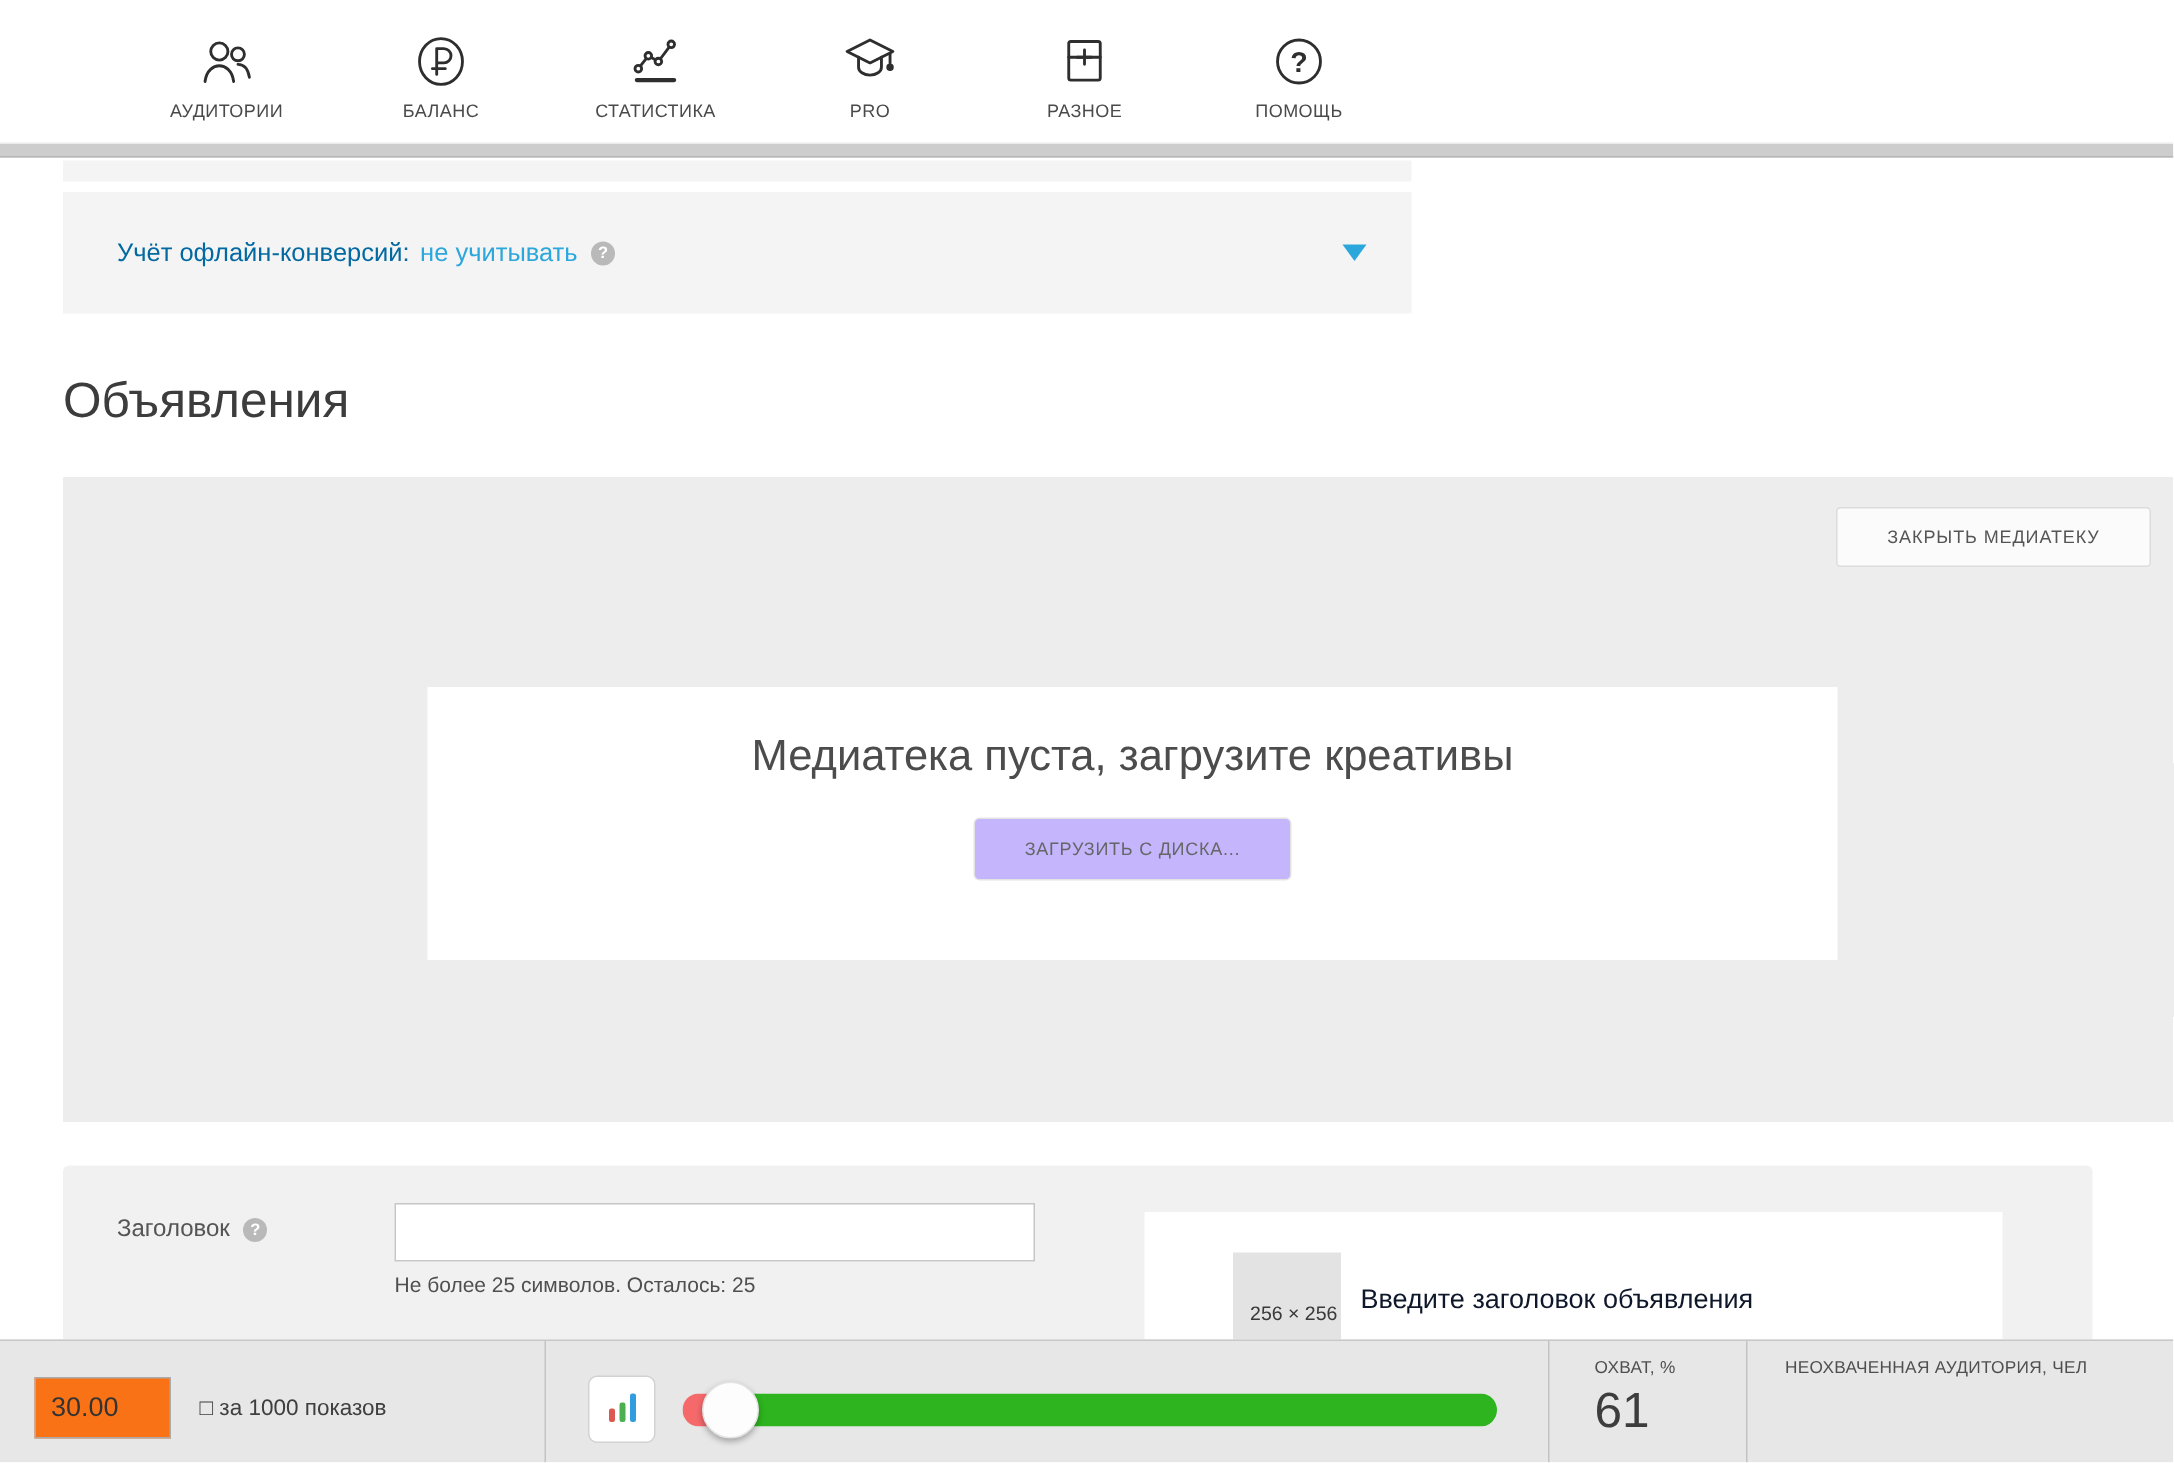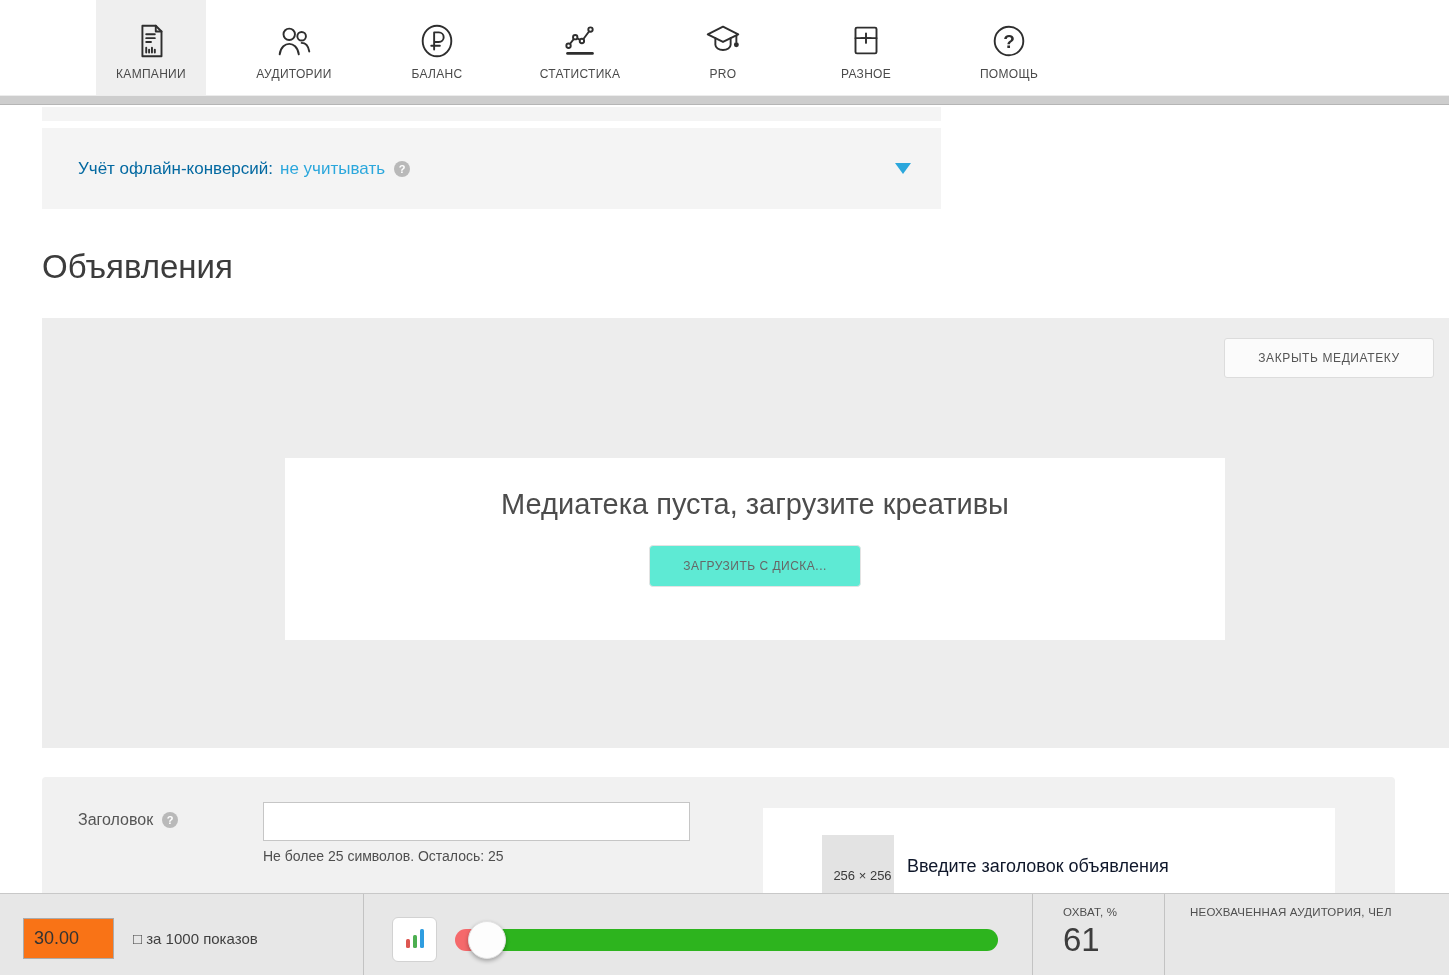--- a/index.html
+++ b/index.html
@@ -34,21 +34,21 @@
 
   
   .ads-title { position:absolute; left:42px; top:248px; font-size:33px; font-weight:300; color:#3c3c3c; }
 
   .media-panel { position:absolute; left:42px; top:318px; width:1407px; height:430px; background:#ededed; }
   .close-media-btn { position:absolute; top:20px; right:15px; width:210px; height:40px; background:#fbfbfb;
                      border:1px solid #dcdcdc; border-radius:3px; font-size:12px; color:#555;
                      letter-spacing:.6px; cursor:pointer; font-family:inherit; }
   .empty-card { position:absolute; left:243px; top:140px; width:940px; height:182px; background:#fff; text-align:center; }
   .empty-msg { padding-top:30px; font-size:29px; font-weight:300; color:#4c4c4c; }
-  .upload-btn { margin-top:24px; width:212px; height:42px; background:#5eead4; border:1px solid #e3e3e3;
+  .upload-btn { margin-top:24px; width:212px; height:42px; background:#c4b5fd; border:1px solid #e3e3e3;
                 border-radius:4px; font-size:12px; color:#666; letter-spacing:.5px; cursor:pointer; font-family:inherit; }
 
   
   .form-panel { position:absolute; left:42px; top:777px; width:1353px; height:116px; background:#f1f1f1;
                 border-radius:4px 4px 0 0; }
   .form-label-wrap { position:absolute; left:36px; top:34px; display:flex; align-items:center; }
   .form-label { font-size:16px; color:#555; }
   .title-input { position:absolute; left:221px; top:25px; width:427px; height:39px; border:1px solid #c6c6c6;
                  background:#fff; font-size:16px; padding:0 10px; font-family:inherit; }
   .char-hint { position:absolute; left:221px; top:71px; font-size:14px; color:#4f4f4f; }
@@ -81,31 +81,20 @@
   .stat-value { margin-top:3px; font-size:33px; color:#3d3d3d; }
   #reach-col { left:1063px; top:12px; }
   #unreached-col { left:1190px; top:12px; }
 </style>
 </head>
 <body>
 
 <div id="app">
 
   <nav class="topnav">
-    <div class="nav-item active">
-      <span class="nav-icon">
-        <svg width="42" height="42" viewBox="0 0 44 44" fill="none" stroke="#2e2e2e" stroke-width="2" stroke-linecap="round" stroke-linejoin="round">
-          <path d="M13 6h14l6 6v26H13z"></path>
-            <path d="M27 6v6h6"></path>
-          <path d="M17 15h9M17 19h9M17 23h5"></path>
-          <path d="M17 29v5M20 31v3M23 29v5M26 31v3"></path>
-        </svg>
-      </span>
-      <span class="nav-label">КАМПАНИИ</span>
-    </div>
     <div class="nav-item">
       <span class="nav-icon">
         <svg width="42" height="42" viewBox="0 0 44 44" fill="none" stroke="#2e2e2e" stroke-width="2" stroke-linecap="round" stroke-linejoin="round">
           <circle cx="17" cy="15" r="6"></circle>
             <path d="M7 36c1-8 6-11 10-11s9 3 10 11"></path>
           <circle cx="30" cy="17" r="4.5"></circle>
             <path d="M30 24c4 0 7 3 8 9"></path>
         </svg>
       </span>
       <span class="nav-label">АУДИТОРИИ</span>

